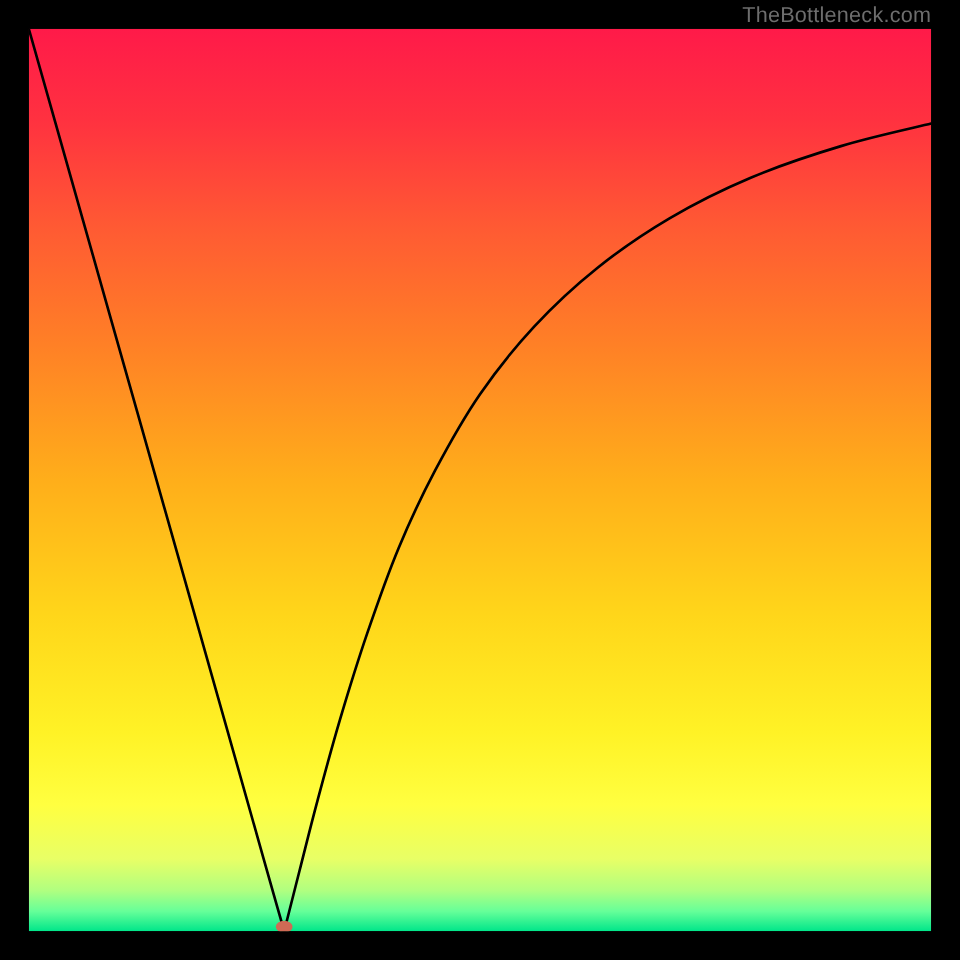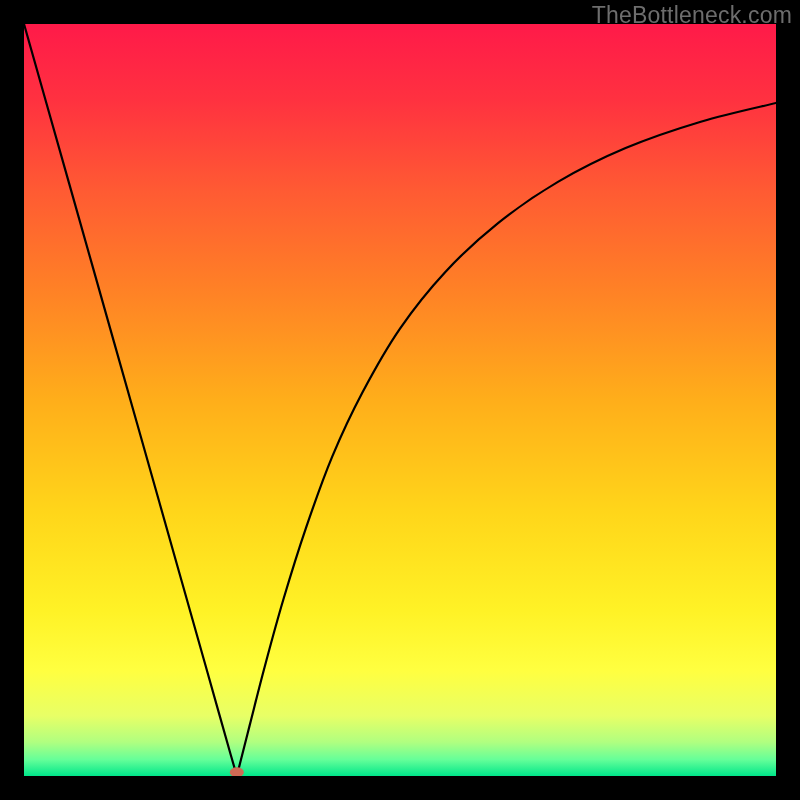--- a/index.html
+++ b/index.html
@@ -23,23 +23,23 @@
     position: absolute;
     left: 0;
     top: 0;
     width: 752px;
     height: 752px;
     display: block;
   }
   .watermark {
     position: absolute;
     top: 2px;
-    right: 8px;
+    right: 24px;
     color: #6d6d6d;
-    font-size: 23px;
+    font-size: 18px;
     font-weight: 400;
     letter-spacing: 0.2px;
     user-select: none;
   }
 </style>
 </head>
 <body>
 
 <div class="frame">
   <svg class="plot-svg" viewBox="0 0 752 752" preserveAspectRatio="none">

